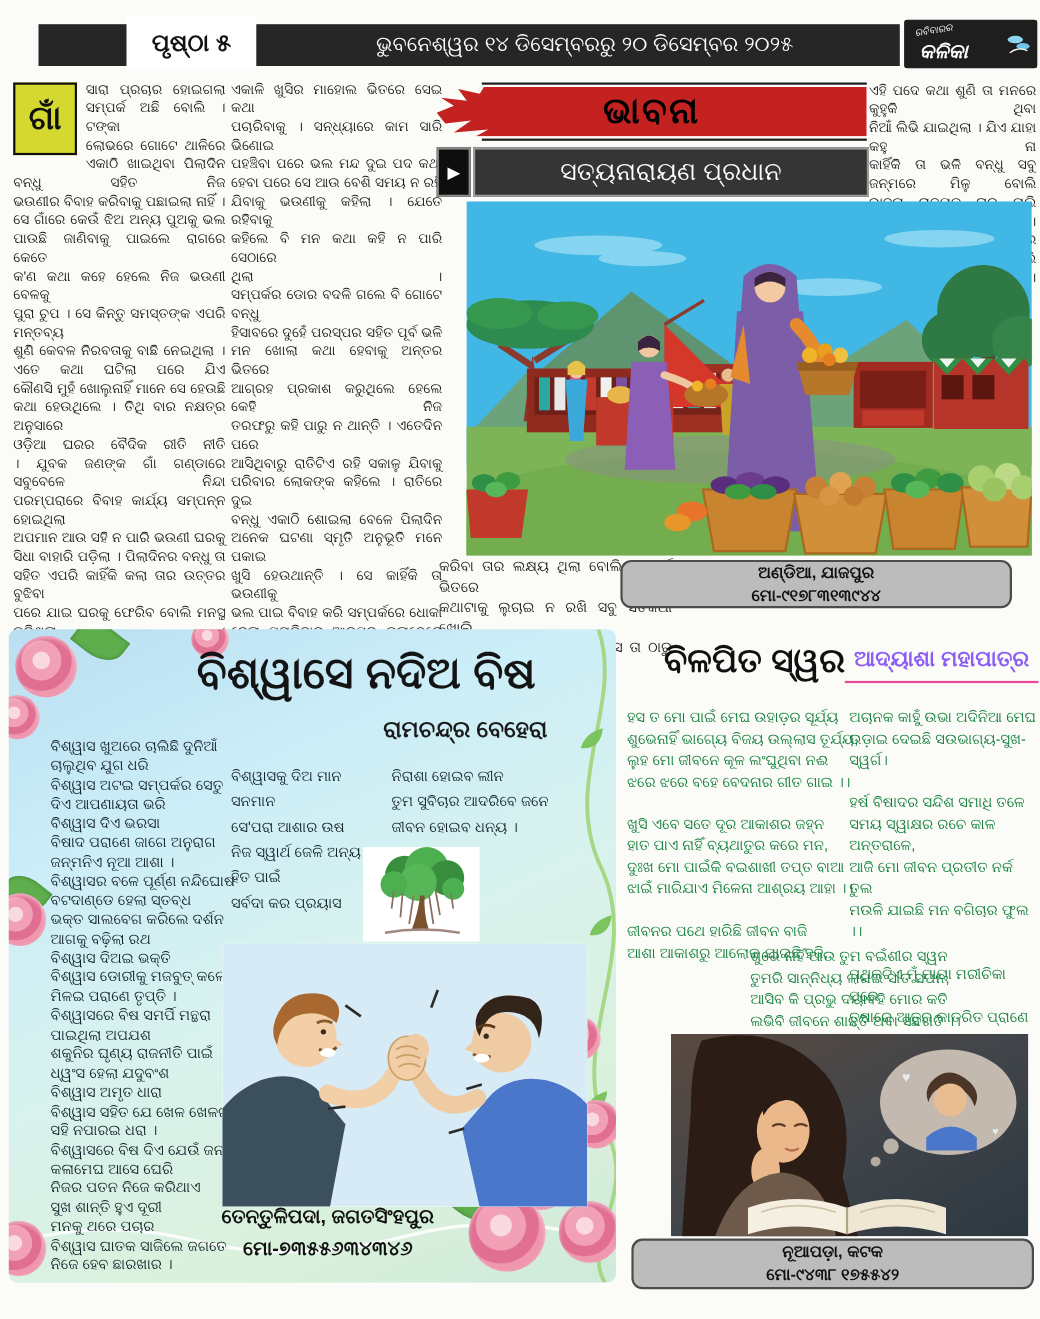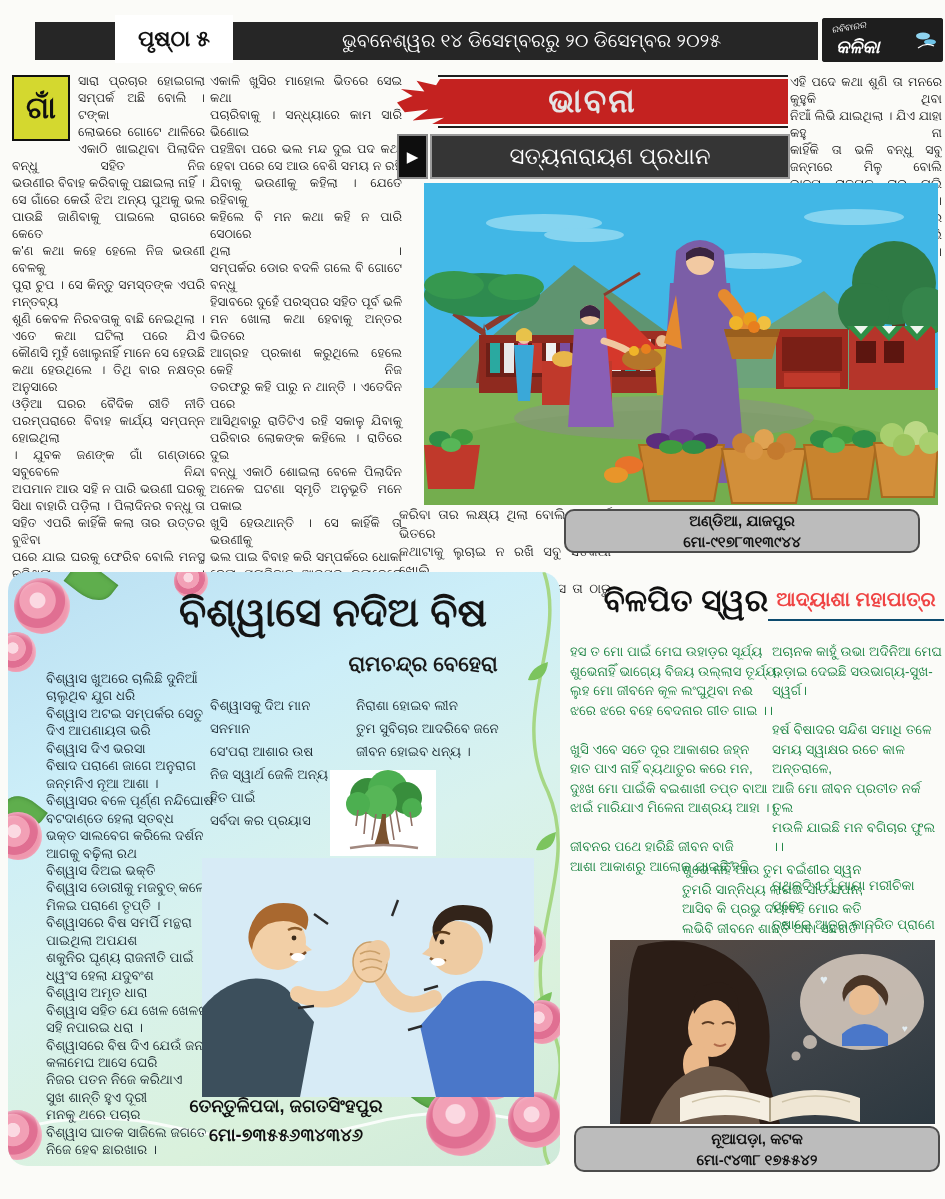--- a/index.html
+++ b/index.html
@@ -12,49 +12,49 @@
           font-weight:bold;font-size:22px;color:#111}
   .dateline{display:flex;align-items:center;justify-content:center;color:#fff;
             font-weight:normal;font-size:19px}
   .masthead{background:#1e1e1e;border-radius:3px;overflow:hidden}
   
   .ncol .line{font-size:12.6px;line-height:17px;text-align:justify;text-align-last:justify;
               color:#181818;min-height:17px}
   .dropcap{float:left;width:54px;height:62px;background:#d4d82f;border:2px solid #101010;
            display:flex;align-items:center;justify-content:center;font-size:30px;
            font-weight:bold;color:#101010;margin:2px 8px 2px 0}
-  .banner{background:#c42220;color:#e5e5e5;display:flex;align-items:center;justify-content:center;
+  .banner{background:#c42220;color:#000000;display:flex;align-items:center;justify-content:center;
           font-size:33px;font-weight:bold;letter-spacing:2px;
           clip-path:polygon(0 52%,4% 38%,1% 22%,7% 28%,5% 4%,10% 14%,11% 0,100% 0,100% 100%,9% 100%,12% 86%,4% 92%,8% 68%,2% 74%)}
   .hairline{background:#1d1d1d;height:2px}
   .authorbar{background:#353535;border:2px solid #9a9a9a;color:#fff;display:flex;
              align-items:center;justify-content:center;font-size:23px;font-weight:normal}
   .playbox{background:#0e0e0e;border:2px solid #8a8a8a;color:#fff;display:flex;
            align-items:center;justify-content:center;font-size:15px}
   .caption .line{font-size:13.2px;line-height:18.6px;text-align:justify;text-align-last:justify}
   .addrbox{background:#bcbcbc;border:2px solid #4c4c4c;border-radius:10px;display:flex;
            flex-direction:column;align-items:center;justify-content:center;font-weight:bold;
            font-size:15px;line-height:21px;color:#101010}
   
   .poemcard{background:linear-gradient(155deg,#badff2 0%,#cceef8 28%,#d8f2ee 52%,#daf1dc 78%,#cfeada 100%);
-            border-radius:19px;overflow:hidden}
+            border-radius:8px;overflow:hidden}
   .ptitle{font-weight:bold;color:#141414;text-align:center;font-size:40px}
   .pauthor{font-weight:bold;color:#1a1a1a;font-size:21px}
   .plist .pline{font-size:13.4px;color:#15222a;min-height:var(--lh,18px);line-height:var(--lh,18px)}
   .rose{position:absolute;border-radius:50%;
         background:radial-gradient(circle at 42% 40%,#fbd9e2 0 16%,#f2a0b6 18% 38%,#e06f92 40% 58%,#ef97ae 60% 82%,#db6288 84% 100%);
         box-shadow:inset 0 2px 4px rgba(255,255,255,.5)}
   .leaf{position:absolute;background:#5fae4d;border-radius:60% 0 60% 0;transform:rotate(38deg);
         box-shadow:inset 0 0 4px #3d7d32}
   .imgframe{background:#fff;display:flex;align-items:center;justify-content:center;overflow:hidden}
   .paddr{font-weight:bold;font-size:18px;line-height:29px;color:#101010;text-align:center}
   
   .rtitle{font-weight:bold;font-size:31px;color:#101010;text-align:center}
-  .rauthor{font-weight:bold;font-size:20px;color:#ef4444;text-align:center;
-           border-bottom:2px solid #0c4a6e;padding-bottom:8px}
+  .rauthor{font-weight:bold;font-size:20px;color:#8b5cf6;text-align:center;
+           border-bottom:2px solid #ec4899;padding-bottom:8px}
   .rlist .pline{font-size:13.4px;color:#15803d;min-height:var(--lh,19.5px);line-height:var(--lh,19.5px)}
 </style>
 </head>
 <body>
 
 <div class="abs hbar" style="left:35px;top:22px;width:783px;height:38px">
   <div class="dateline" style="position:absolute;left:210px;right:0;top:0;bottom:0">ଭୁବନେଶ୍ୱର ୧୪ ଡିସେମ୍ବରରୁ ୨୦ ଡିସେମ୍ବର ୨୦୨୫</div>
 </div>
 <div class="abs pageno" style="left:115px;top:15px;width:118px;height:48px">ପୃଷ୍ଠା ୫</div>
 <div class="abs masthead" style="left:822px;top:18px;width:121px;height:44px">
@@ -79,22 +79,22 @@
     <div class="line">ଭଉଣୀର ବିବାହ କରିବାକୁ ପଛାଇଲା ନାହିଁ ।</div>
     <div class="line">ସେ ଗାଁରେ କେଉଁ ଝିଅ ଅନ୍ୟ ପୁଅକୁ ଭଲ</div>
     <div class="line">ପାଉଛି ଜାଣିବାକୁ ପାଇଲେ ରାଗରେ କେତେ</div>
     <div class="line">କ'ଣ କଥା କହେ ହେଲେ ନିଜ ଭଉଣୀ ବେଳକୁ</div>
     <div class="line">ପୁରା ଚୁପ । ସେ କିନ୍ତୁ ସମସ୍ତଙ୍କ ଏପରି ମନ୍ତବ୍ୟ</div>
     <div class="line">ଶୁଣି କେବଳ ନିରବତାକୁ ବାଛି ନେଇଥିଲା ।</div>
     <div class="line">ଏତେ କଥା ଘଟିଲା ପରେ ଯିଏ</div>
     <div class="line">କୌଣସି ମୁହଁ ଖୋଲୁନାହିଁ ମାନେ ସେ ହେଉଛି</div>
     <div class="line">କଥା ହେଉଥିଲେ । ତିଥି ବାର ନକ୍ଷତ୍ର ଅନୁସାରେ</div>
     <div class="line">ଓଡ଼ିଆ ଘରର ବୈଦିକ ରୀତି ନୀତି</div>
+    <div class="line">। ଯୁବକ ଜଣଙ୍କ ଗାଁ ଗଣ୍ଡାରେ ସବୁବେଳେ ନିନ୍ଦା</div>
     <div class="line">ପରମ୍ପରାରେ ବିବାହ କାର୍ଯ୍ୟ ସମ୍ପନ୍ନ ହୋଇଥିଲା</div>
-    <div class="line">। ଯୁବକ ଜଣଙ୍କ ଗାଁ ଗଣ୍ଡାରେ ସବୁବେଳେ ନିନ୍ଦା</div>
     <div class="line">ଅପମାନ ଆଉ ସହି ନ ପାରି ଭଉଣୀ ଘରକୁ</div>
     <div class="line">ସିଧା ବାହାରି ପଡ଼ିଲା । ପିଲାଦିନର ବନ୍ଧୁ ତା</div>
     <div class="line">ସହିତ ଏପରି କାହିଁକି କଲା ତାର ଉତ୍ତର ବୁଝିବା</div>
     <div class="line">ପରେ ଯାଇ ଘରକୁ ଫେରିବ ବୋଲି ମନସ୍ଥ</div>
     <div class="line">କରିଥିଲା ।</div>
     <div class="line">ସେ ଭଉଣୀର ଶାଶୁଘରେ ପହଞ୍ଚିବା ପରେ</div>
     <div class="line">ଗୁରୁଜନଙ୍କୁ ଯଥା ସମ୍ମାନ ଜଣାଇବା ସହିତ</div>
     <div class="line">ଭିଣୋଇ ଘରେ ନାହାନ୍ତି ବୋଲି ଜାଣିବାକୁ</div>
     <div class="line">ପାଇଥିଲା । ଭଉଣୀ ତା ଭାଇକୁ ଖୁଆପିଆ ସାରି</div>
     <div class="line">ସିଏ ଆସିଲେ ତାଙ୍କୁ ଦେଖା କରି ଯିବାକୁ</div>
@@ -408,21 +408,21 @@
       <g stroke="#2b2b2b" stroke-width="2.4">
         <path d="M112 56 L126 66"></path>
           <path d="M196 42 L190 58"></path>
           <path d="M236 128 L222 132"></path>
         <path d="M96 150 L112 148"></path>
           <path d="M206 172 L220 168"></path>
       </g>
     </svg>
   </div>
 
-  <div class="abs paddr" style="left:138px;top:520px;width:280px">
+  <div class="abs paddr" style="left:150px;top:520px;width:280px">
     <div>ତେନ୍ତୁଳିପଦା, ଜଗତସିଂହପୁର</div>
     <div>ମୋ-୭୩୫୫୬୩୪୩୪୬</div>
   </div>
 </div>
 
 <div class="abs rtitle" style="left:588px;top:583px;width:196px">ବିଳପିତ ସ୍ୱର</div>
 <div class="abs rauthor" style="left:768px;top:588px;width:176px">ଆଦ୍ୟାଶା ମହାପାତ୍ର</div>
 
 <div class="abs rlist" style="left:570px;top:642px;width:214px;--lh:19.5px">
     <div class="pline">ହସ ତ ମୋ ପାଇଁ ମେଘ ଉହାଡ଼ର ସୂର୍ଯ୍ୟ</div>

